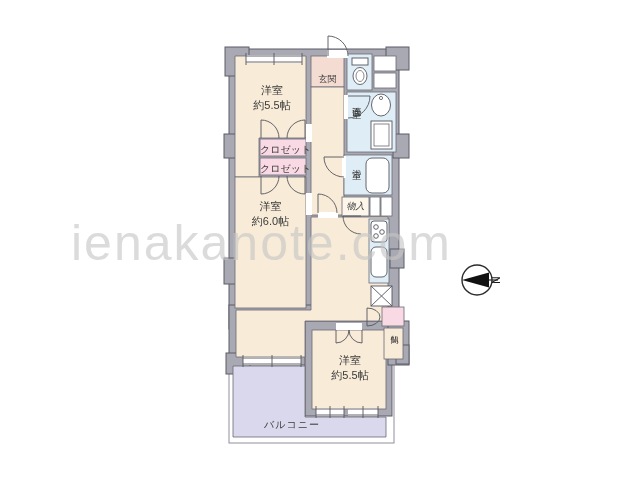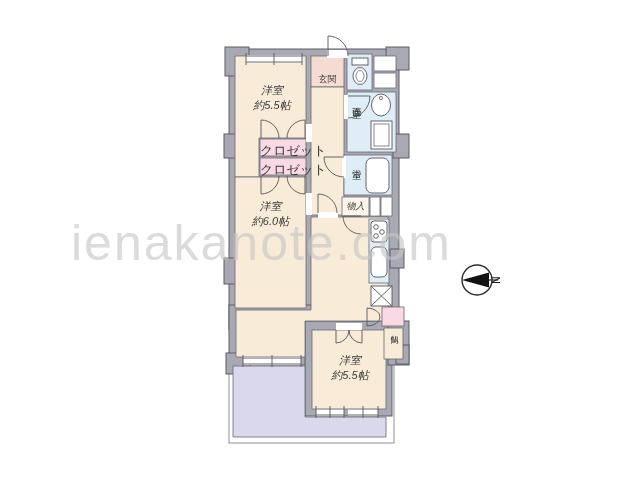--- a/index.html
+++ b/index.html
@@ -1,24 +1,24 @@
 <!DOCTYPE html>
 <html><head>
 <meta charset="utf-8">
 <style>
   html,body{margin:0;padding:0;background:#fff;}
   #stage{position:relative;width:640px;height:480px;background:#ffffff;overflow:hidden;
          font-family:"Liberation Sans","DejaVu Sans",sans-serif;}
   #plan-svg{position:absolute;left:0;top:0;}
   .lbl{position:absolute;color:#3a3a3a;text-align:center;line-height:1.3;white-space:nowrap;}
-  .lbl.two{line-height:1.35;font-style:italic;}
+  .lbl.two{line-height:1.35;}
   .v{writing-mode:vertical-rl;text-orientation:upright;letter-spacing:1px;}
   .room-name{font-size:11px;}
   .small{font-size:9px;}
-  .tiny{font-size:13px;}
+  .tiny{font-size:10px;}
   #watermark{position:absolute;left:0;top:214px;width:523px;text-align:center;
              font-size:50px;letter-spacing:2px;color:#c6c6c6;opacity:.62;pointer-events:none;}
 </style>
 </head>
 <body>
 
 <div id="stage">
 
 <svg id="plan-svg" width="640" height="480" viewBox="0 0 640 480">
 
@@ -147,15 +147,16 @@
   <div class="lbl small" style="left:342px;top:201px;width:27px;font-style:italic;">物入</div>
   <div class="lbl two room-name" style="left:235px;top:199px;width:71px;">
     <div>洋室</div>
     <div>約6.0帖</div>
   </div>
   <div class="lbl v" style="left:388px;top:329px;font-size:8px;">仏間</div>
   <div class="lbl two room-name" style="left:313px;top:353px;width:74px;">
     <div>洋室</div>
     <div>約5.5帖</div>
   </div>
+  <div class="lbl" style="left:232px;top:418px;width:120px;font-size:10px;letter-spacing:1px;">バルコニー</div>
 
   <div id="watermark">ienakanote.com</div>
 </div>
 
 </body></html>

